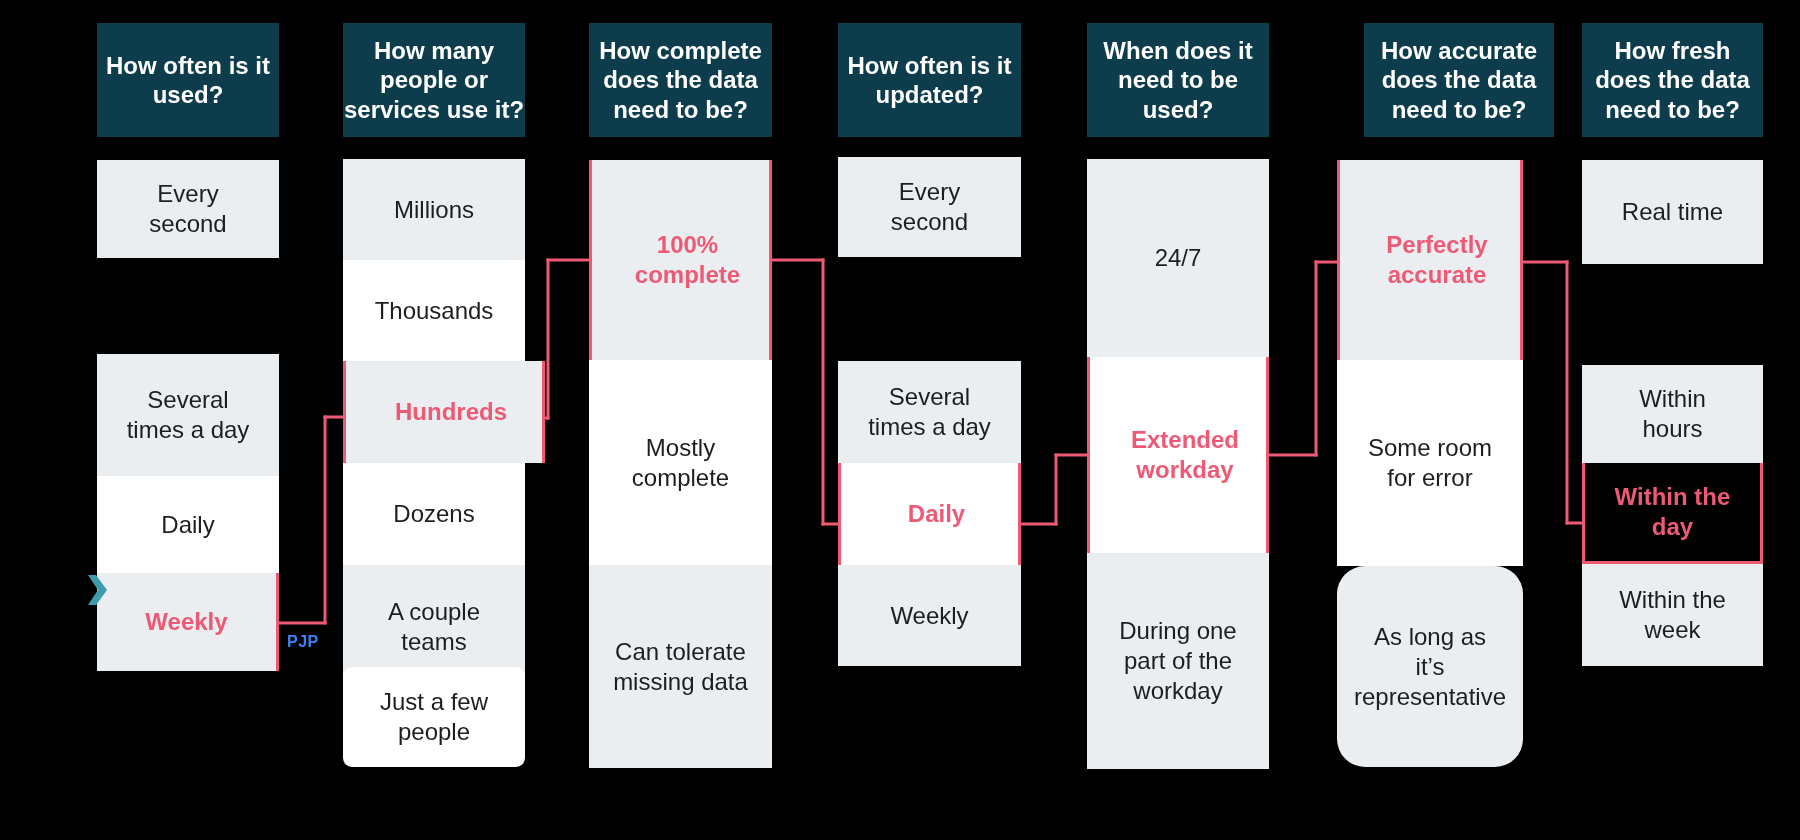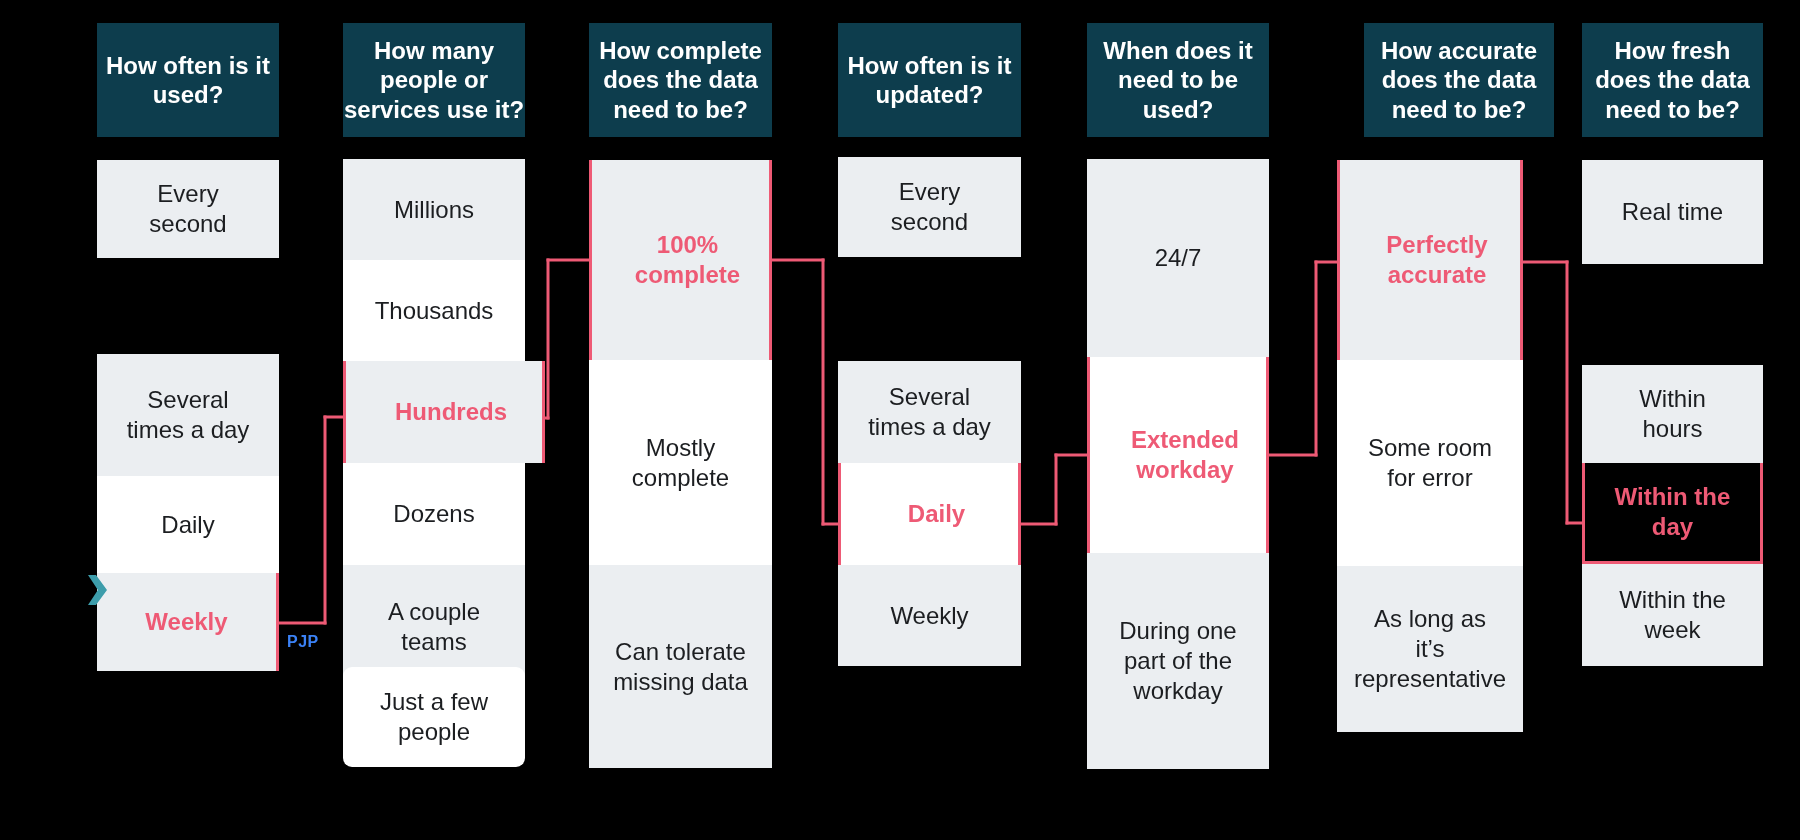--- a/index.html
+++ b/index.html
@@ -127,21 +127,21 @@
       <div class="box gray" style="left: 1087px; top: 553px; width: 182px; height: 216px;">During one
 part of the
 workday</div>
       <div class="col-header" style="left: 1337px; top: 23px; width: 190px; height: 114px; margin-left: 27px;">How accurate
 does the data
 need to be?</div>
       <div class="box gray selected sel-lr" style="left: 1337px; top: 160px; width: 186px; height: 200px;">Perfectly
 accurate</div>
       <div class="box white" style="left: 1337px; top: 360px; width: 186px; height: 206px;">Some room
 for error</div>
-      <div class="box gray" style="left: 1337px; top: 566px; width: 186px; height: 166px;">As long as
+      <div class="box gray" style="left: 1337px; top: 566px; width: 186px; height: 201px; border-radius: 28px;">As long as
 it’s
 representative</div>
       <div class="col-header" style="left: 1582px; top: 23px; width: 181px; height: 114px;">How fresh
 does the data
 need to be?</div>
       <div class="box gray" style="left: 1582px; top: 160px; width: 181px; height: 104px;">Real time</div>
       <div class="box gray" style="left: 1582px; top: 365px; width: 181px; height: 98px;">Within
 hours</div>
       <div class="box dark selected sel-lrb" style="left: 1582px; top: 463px; width: 181px; height: 101px;">Within the
 day</div>

